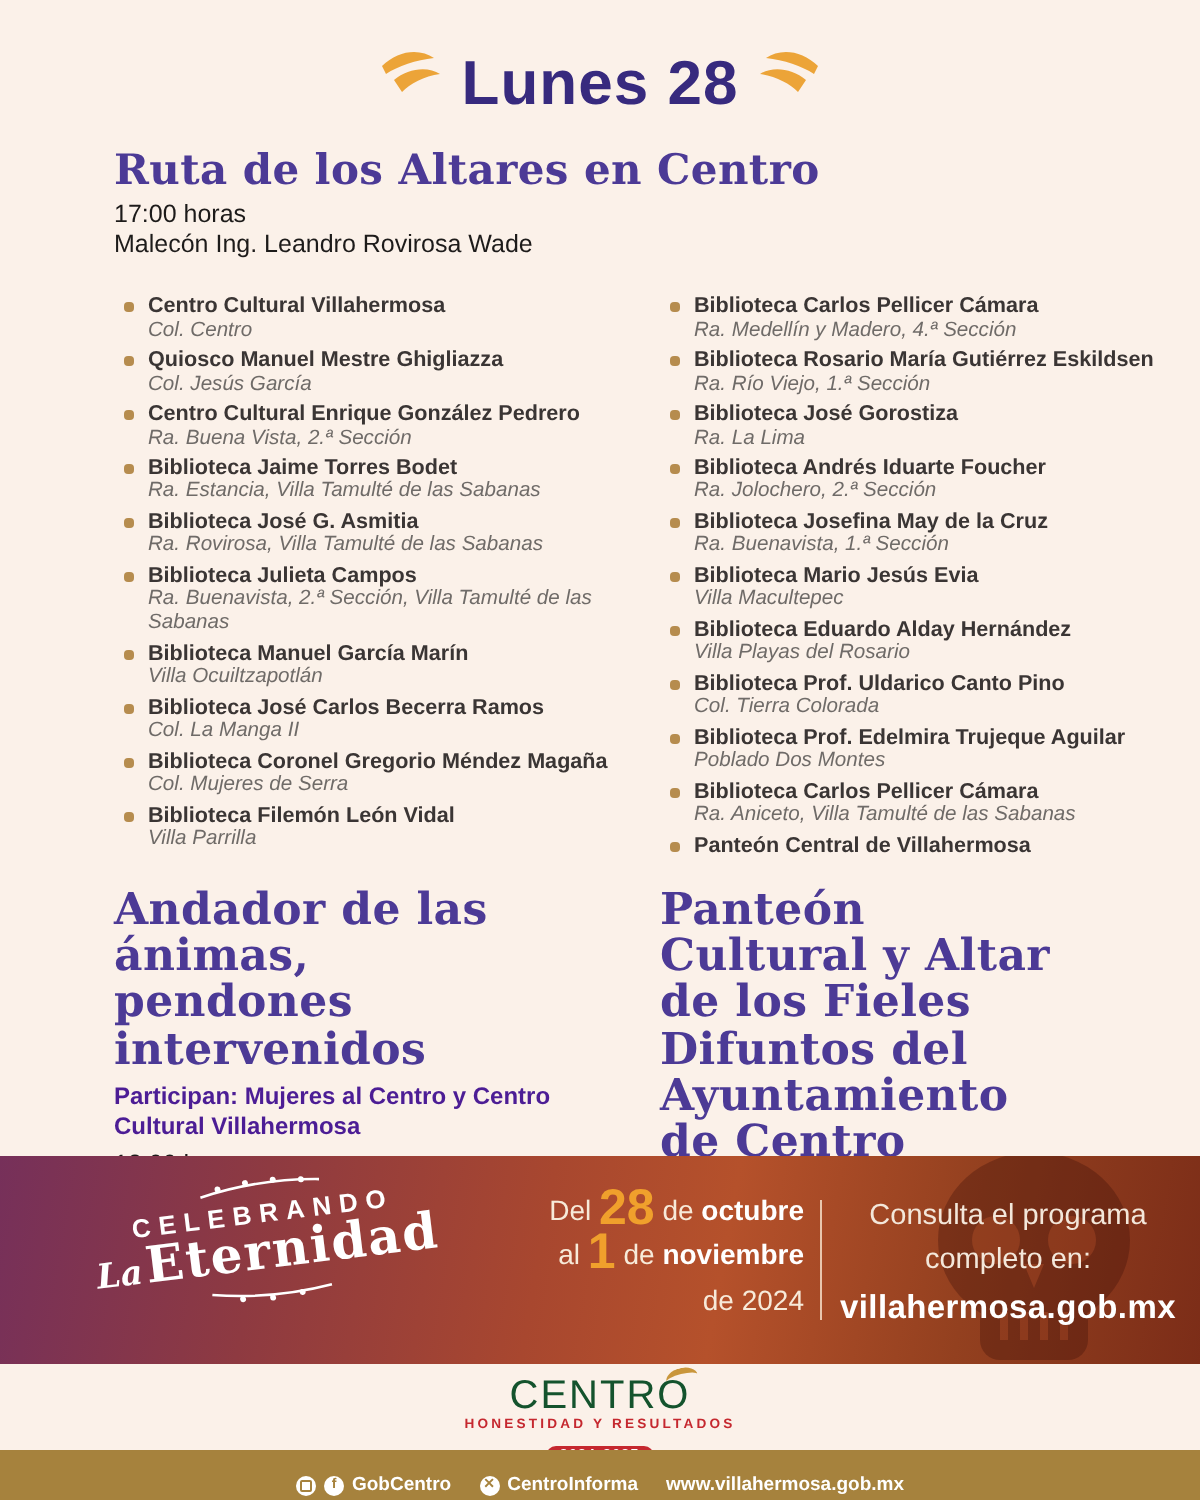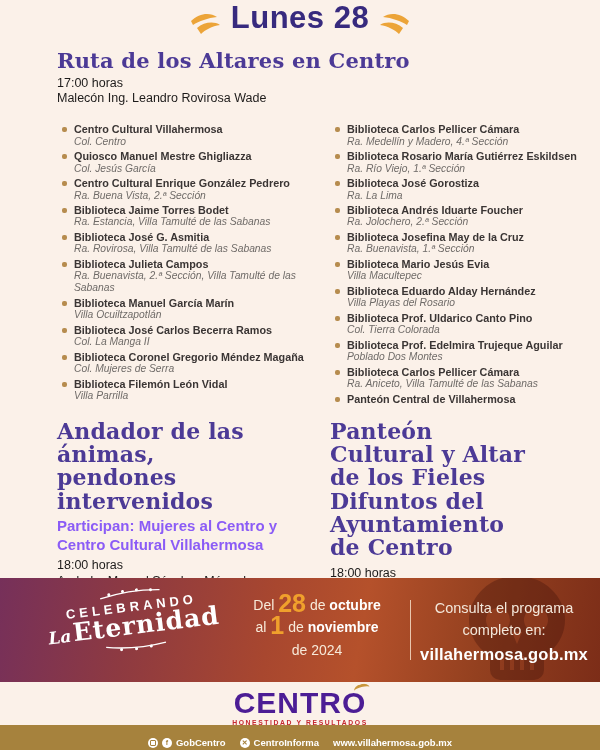--- a/index.html
+++ b/index.html
@@ -4,22 +4,22 @@
 <style>
   html,body{margin:0;padding:0;}
   body{
     width:600px;height:750px;overflow:hidden;
     background:#fbf1e9;
     font-family:"Liberation Sans",sans-serif;
     color:#2f2b2a;position:relative;
   }
   
   .day-title{
-    display:flex;align-items:flex-end;justify-content:center;
-    gap:8px;
+    display:flex;align-items:flex-start;justify-content:center;
+    gap:8px;padding-top:24px;
   }
   .day-title h1{
     margin:0;font-size:31px;font-weight:bold;color:#372a7e;
     letter-spacing:0.5px;
   }
   .swash{width:34px;height:24px;display:block;}
   .swash.flip{transform:scaleX(-1);}
   
   .sec1{padding:14px 0 0 57px;}
   .sec-heading{
@@ -41,21 +41,21 @@
   .venue-body{flex:1;}
   .venue-name{font-size:10.8px;font-weight:bold;color:#3a3534;line-height:1.16;}
   .venue-location{font-size:10.3px;color:#6f6b68;line-height:1.16;font-style:italic;}
   .venue-location:empty{display:none;}
   
   .events2{display:flex;padding:12px 20px 0 57px;}
   .event-left{width:273px;flex:0 0 273px;}
   .event-right{width:250px;flex:0 0 250px;}
   .sec-heading.big{font-size:22px;line-height:1.06;}
   .participants{
-    font-size:15px;font-weight:bold;color:#8b5cf6;line-height:1.25;
+    font-size:12px;font-weight:bold;color:#4c1d95;line-height:1.25;
     margin:3px 0 4px 0;width:250px;
   }
   .event-right .meta{margin-top:6px;}
   
   .entrada{
     display:flex;justify-content:center;align-items:center;gap:26px;
     margin-top:22px;color:#a3824c;font-size:12.5px;font-weight:bold;
   }
   .entrada .pipe{font-weight:normal;color:#a3824c;}
   
@@ -75,40 +75,40 @@
   }
   .campaign .eternidad-row{line-height:0.9;margin-top:1px;}
   .campaign .la{
     font-family:"DejaVu Serif",serif;font-style:italic;font-size:17px;font-weight:bold;
     margin-right:2px;
   }
   .campaign .eternidad{
     font-family:"DejaVu Serif",serif;font-weight:bold;font-size:25px;letter-spacing:1px;
   }
   .dates{
-    position:absolute;left:232px;top:16px;width:170px;text-align:center;
+    position:absolute;left:232px;top:16px;width:170px;text-align:right;
     font-size:14px;line-height:1.6;color:#f7ead9;
   }
   .dates .num{color:#f0a02c;font-size:25px;font-weight:bold;line-height:0;position:relative;top:2px;}
   .dates b{color:#fff;}
   .vdivider{
     position:absolute;left:410px;top:22px;width:1px;height:60px;
     background:rgba(255,240,220,0.75);
   }
   .cta{
     position:absolute;left:418px;top:20px;width:172px;text-align:center;
     font-size:14.5px;line-height:1.5;color:#f3e7da;
   }
   .cta .url{font-weight:bold;color:#fff;font-size:16.5px;letter-spacing:0.2px;}
   
   .centro-logo{
     position:absolute;left:0;top:688px;width:600px;text-align:center;line-height:1;
   }
   .centro-word{
-    font-size:30px;font-weight:bold;color:#4c1d95;letter-spacing:1px;
+    font-size:20px;font-weight:normal;color:#14532d;letter-spacing:1px;
     position:relative;display:inline-block;
   }
   .centro-word .gold-swash{
     position:absolute;right:-4px;top:-4px;width:16px;height:7px;
     border-top:3px solid #c9963b;border-radius:50%;transform:rotate(-14deg);
   }
   .centro-tagline{font-size:6.8px;font-weight:bold;color:#c5282f;letter-spacing:1.6px;margin-top:2px;}
   .centro-badge{
     display:inline-block;background:#c5282f;color:#fff;font-weight:bold;
     font-size:6.5px;letter-spacing:1px;border-radius:5px;padding:1.5px 7px;margin-top:2px;

